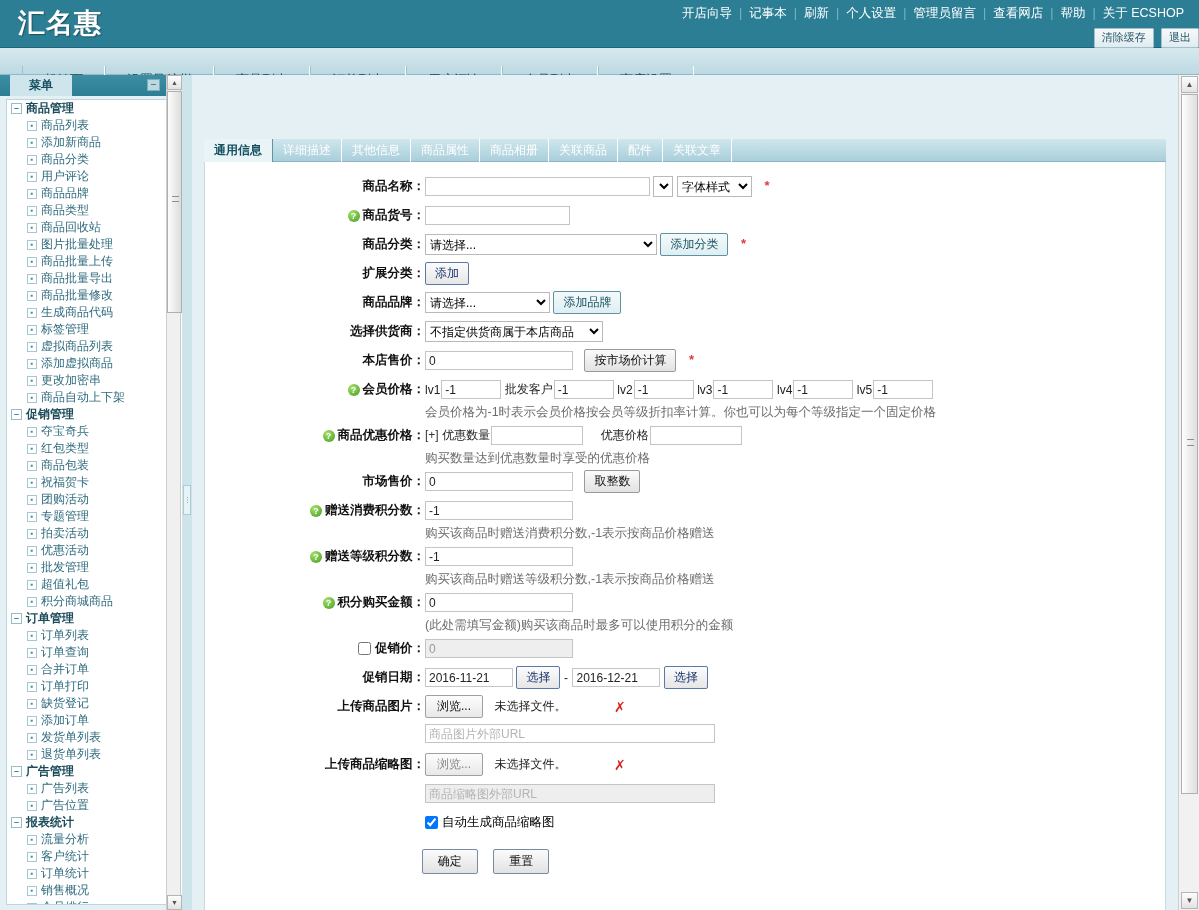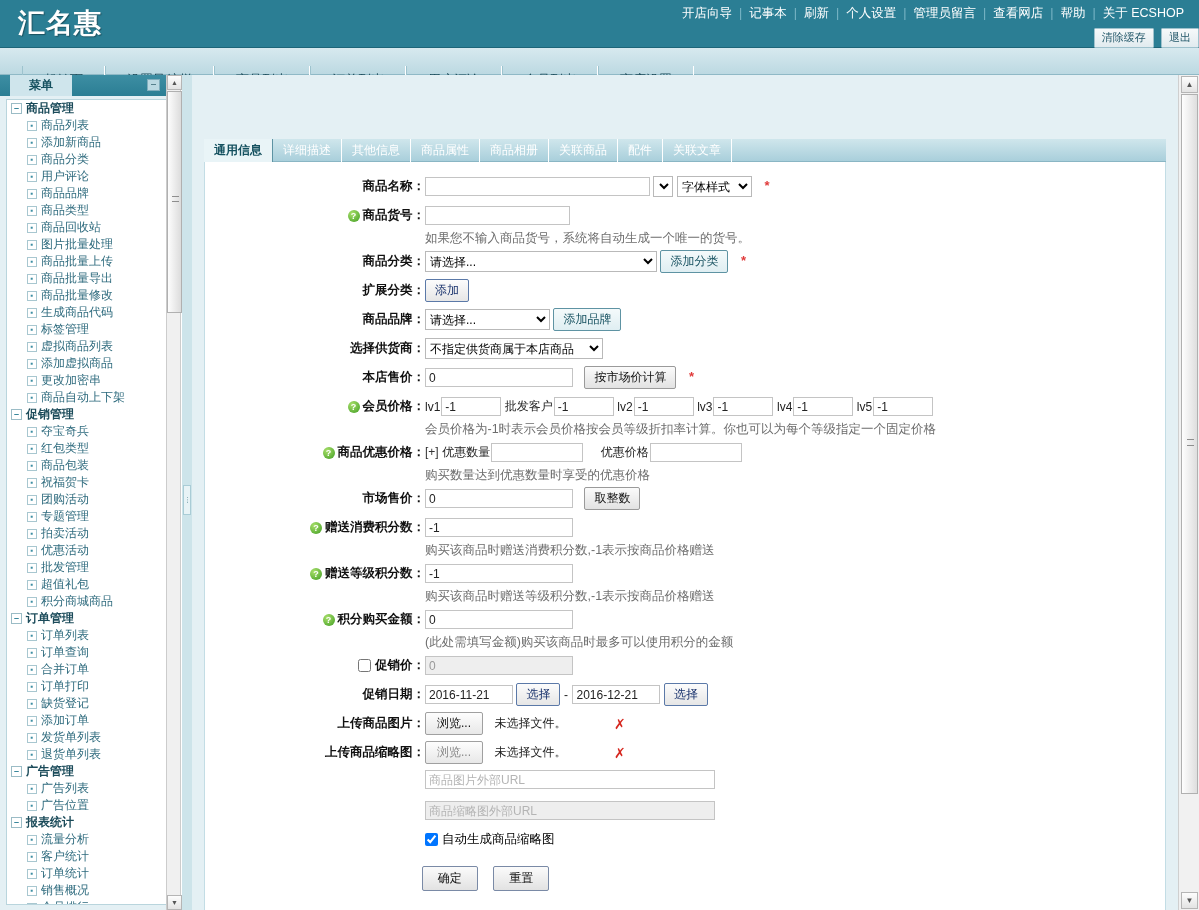--- a/index.html
+++ b/index.html
@@ -477,24 +477,20 @@
           <span class="req">*</span>
         </td>
       </tr>
 
       <tr>
         <td class="lbl"><span class="qm">?</span><span>商品货号：</span></td>
         <td class="fld">
           <input class="txt" style="width: 145px;" value="">
         </td>
       </tr>
-      <tr>
-        <td></td>
-        <td class="hint">如果您不输入商品货号，系统将自动生成一个唯一的货号。</td>
-      </tr>
 
       <tr>
         <td class="lbl">商品分类：</td>
         <td class="fld">
           <select class="sel" style="width:232px;"><option>请选择...</option></select>
           <span class="btn teal">添加分类</span>
           <span class="req">*</span>
         </td>
       </tr>
 
@@ -619,32 +615,32 @@
 
       <tr>
         <td class="lbl">上传商品图片：</td>
         <td class="fld">
           <span class="btn file">浏览...</span>
           <span class="filetext">未选择文件。</span>
           <span class="redx">✗</span>
         </td>
       </tr>
       <tr>
+        <td></td>
+        <td class="fld" style="padding-bottom:4px;">
+          <input class="txt" style="width: 290px;" placeholder="商品图片外部URL">
+        </td>
+      </tr>
+
+      <tr>
         <td class="lbl">上传商品缩略图：</td>
         <td class="fld">
           <span class="btn file" style="color:#888;">浏览...</span>
           <span class="filetext">未选择文件。</span>
           <span class="redx">✗</span>
-        </td>
-      </tr>
-
-      <tr>
-        <td></td>
-        <td class="fld" style="padding-bottom:4px;">
-          <input class="txt" style="width: 290px;" placeholder="商品图片外部URL">
         </td>
       </tr>
       <tr>
         <td></td>
         <td class="fld">
           <input class="txt" style="width: 290px; background: rgb(238, 238, 238);" disabled="" placeholder="商品缩略图外部URL">
         </td>
       </tr>
 
       <tr>

